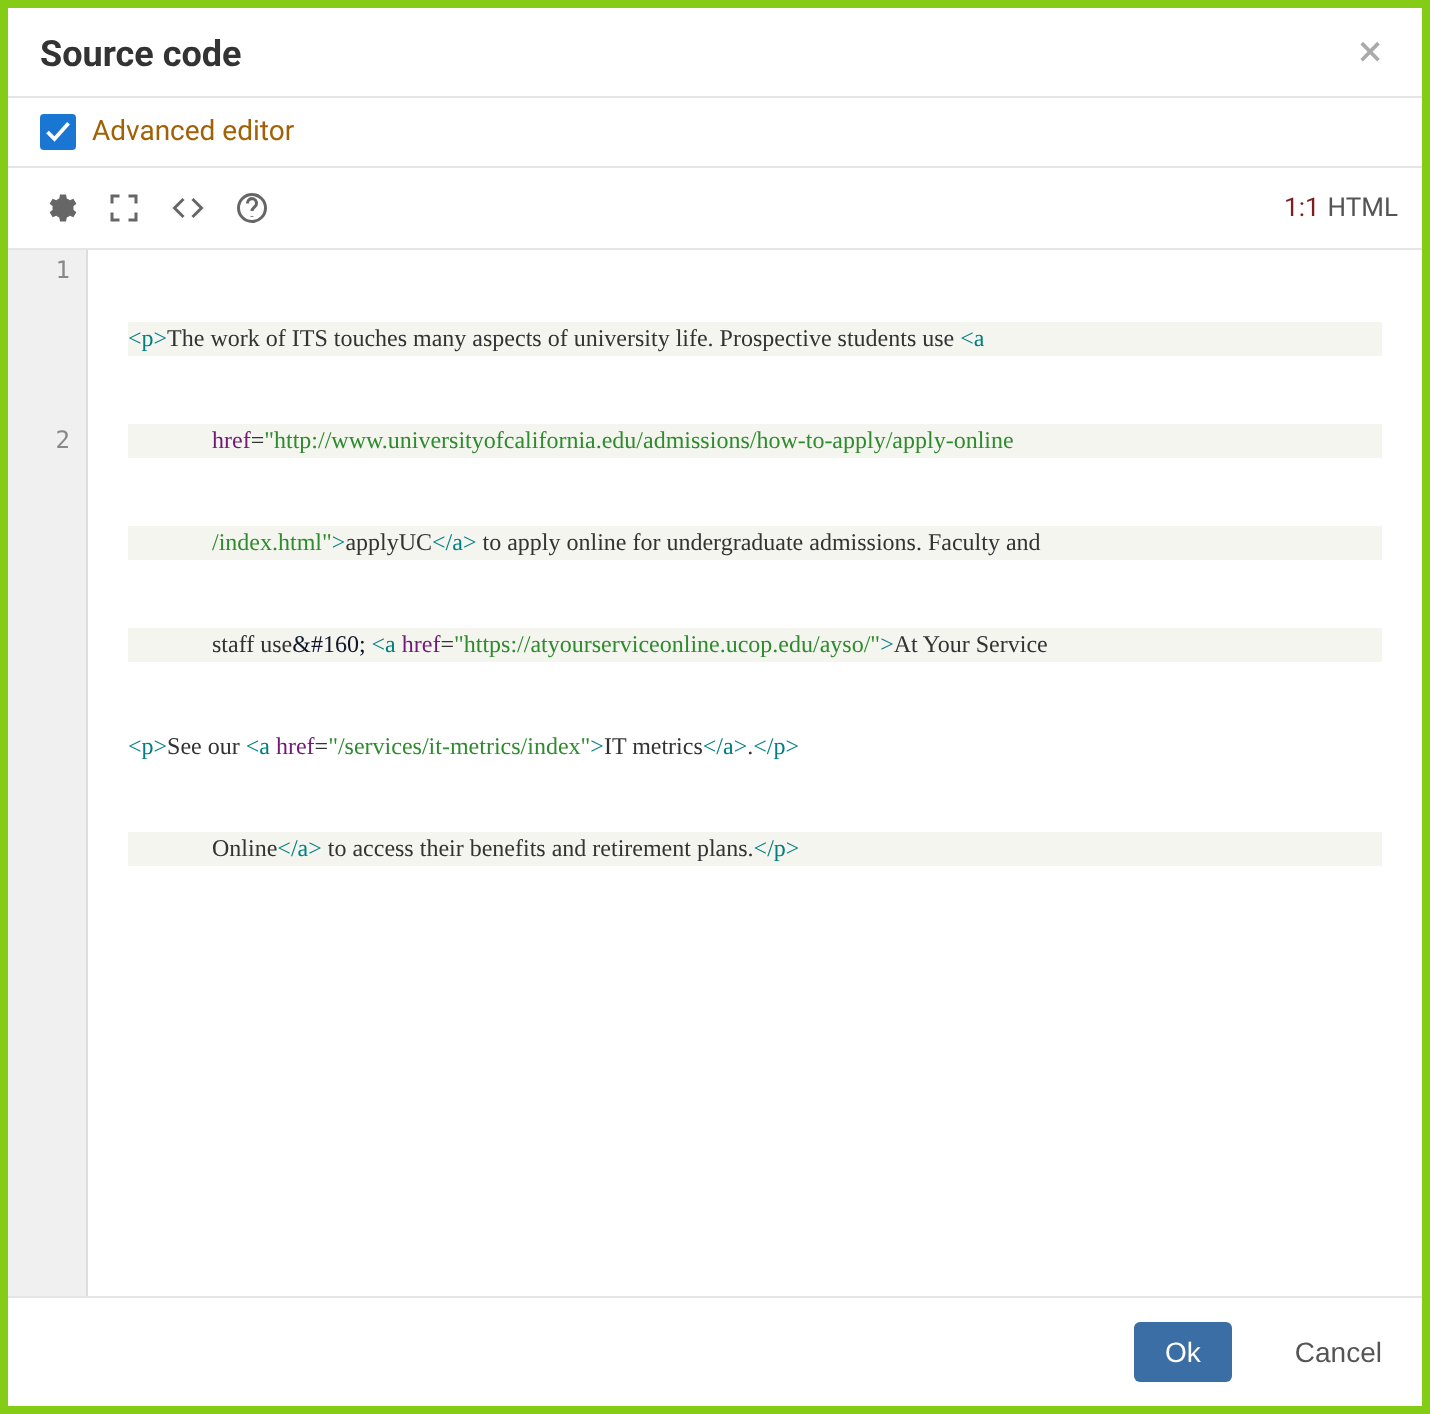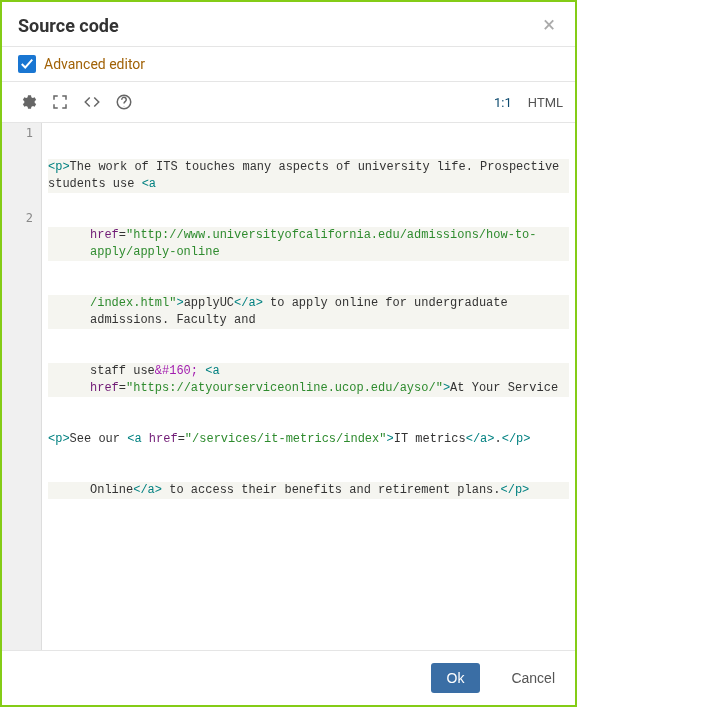--- a/index.html
+++ b/index.html
@@ -1,41 +1,41 @@
 <!DOCTYPE html>
 <html><head>
 <meta charset="utf-8">
 <style>
 * { box-sizing: border-box; margin: 0; padding: 0; }
 body { font-family: -apple-system, BlinkMacSystemFont, "Segoe UI", Roboto, Arial, sans-serif; background: #fff; width: 715px; height: 707px; overflow: hidden; }
-.dialog { width: 577px; height: 707px; background: #fff; display: flex; flex-direction: column; border: 2px solid #84cc16; }
+.dialog { width: 715px; height: 707px; background: #fff; display: flex; flex-direction: column; border: 4px solid #84cc16; }
 .header { display: flex; justify-content: space-between; align-items: center; padding: 12px 16px 10px 16px; border-bottom: 1px solid #e5e5e5; }
 .header h2 { font-size: 18px; font-weight: 700; color: #333; }
 .close-btn { font-size: 22px; color: #aaa; cursor: pointer; line-height: 1; padding: 0 4px; }
 .adv-row { display: flex; align-items: center; padding: 8px 16px; border-bottom: 1px solid #e5e5e5; gap: 8px; }
 .checkbox { width: 18px; height: 18px; background: #1976d2; border-radius: 2px; display: flex; align-items: center; justify-content: center; cursor: pointer; }
 .checkbox svg { width: 14px; height: 14px; }
 .adv-label { font-size: 14px; color: #a16207; }
 .toolbar { display: flex; align-items: center; padding: 6px 12px; border-bottom: 1px solid #e5e5e5; gap: 4px; }
 .tool-icon { width: 28px; height: 28px; display: flex; align-items: center; justify-content: center; color: #666; cursor: pointer; border-radius: 3px; }
 .tool-icon svg { width: 18px; height: 18px; }
 .toolbar-spacer { flex: 1; }
-.ratio { font-size: 13px; color: #0c4a6e; margin-right: 12px; }
+.ratio { font-size: 13px; color: #7f1d1d; }
 .lang { font-size: 13px; color: #555; text-align: center; }
 .editor-area { flex: 1; display: flex; background: #fff; overflow: hidden; }
 .gutter { width: 40px; background: #f0f0f0; border-right: 1px solid #ddd; text-align: right; padding-top: 2px; font-family: "Consolas", "Monaco", monospace; font-size: 12px; color: #888; }
 .gutter div { padding: 0 8px 0 0; line-height: 17px; height: 17px; }
-.code { flex: 1; font-family: Liberation Mono, monospace; font-size: 12px; line-height: 17px; padding: 2px 6px; color: #333; white-space: pre-wrap; word-break: break-word; overflow-y: auto; }
+.code { flex: 1; font-family: Liberation Serif, serif; font-size: 12px; line-height: 17px; padding: 2px 20px; color: #333; white-space: pre-wrap; word-break: break-word; overflow-y: auto; }
 .code .line { min-height: 17px; }
 .code .line.active { background: #f5f5f0; }
 .code .wrap { padding-left: 42px; }
 .t-tag { color: #008080; }
 .t-attr { color: #701a75; }
 .t-str { color: #2e8b2e; }
-.t-ent { color: #a21caf; }
+.t-ent { color: #0f172a; }
 .footer { display: flex; justify-content: flex-end; align-items: center; padding: 12px 20px; gap: 31px; border-top: 1px solid #e5e5e5; }
 .btn-ok { background: #3a6ea5; color: #fff; border: none; padding: 7px 16px; font-size: 14px; border-radius: 3px; cursor: pointer; }
 .btn-cancel { background: none; border: none; color: #555; font-size: 14px; cursor: pointer; }
 </style>
 </head>
 <body>
 
 <div class="dialog">
 
   <div class="header">

